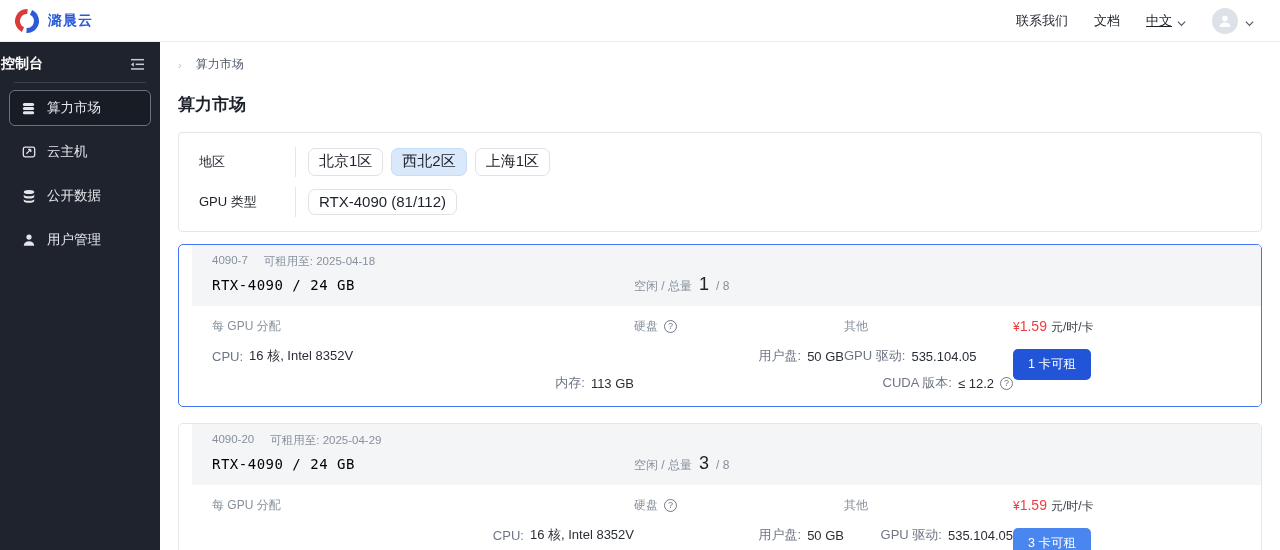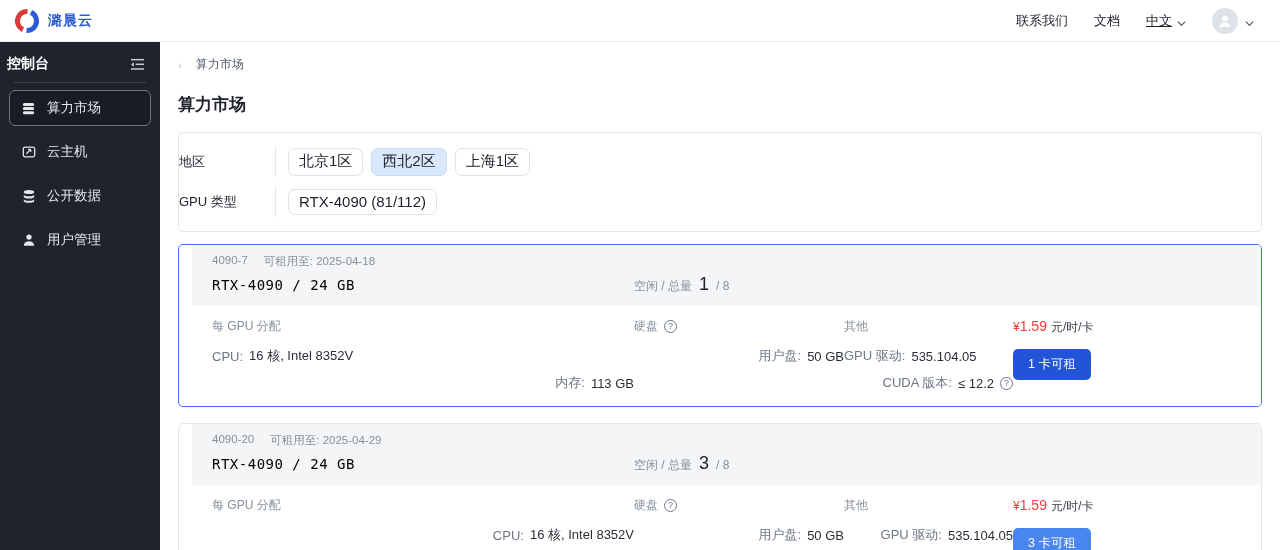--- a/index.html
+++ b/index.html
@@ -18,41 +18,41 @@
   .avatar-wrap { display:flex; align-items:center; gap:7px; cursor:pointer; }
   .avatar { width:26px; height:26px; border-radius:50%; background:#dde1e8;
     display:flex; align-items:center; justify-content:center; }
 
   
   .layout { display:flex; height:508px; }
 
   
   .sidebar { width:160px; flex-shrink:0; background:#1e232d; }
   .sb-head { display:flex; align-items:center; justify-content:space-between;
-    padding:13px 15px 9px 7px; }
+    padding:13px 15px 9px 1px; }
   .sb-title { color:#fff; font-size:14px; font-weight:700; }
   .sb-divider { height:1px; background:rgba(255,255,255,.14); margin:0 14px; }
   .side-item { display:flex; align-items:center; gap:11px; margin:7px 9px 0 9px;
     padding:8px 11px; border:1px solid transparent; border-radius:6px;
     color:#e4e6ea; font-size:13.5px; cursor:pointer; }
   .side-item.selected { border-color:#69727f; background:#181c25; }
   .side-item + .side-item { margin-top:8px; }
   .sicon { width:15px; height:15px; flex-shrink:0; display:flex; align-items:center; justify-content:center; }
 
   
   .main { flex:1; background:#fff; padding:0 18px; overflow:hidden; }
   .breadcrumb { margin-top:14px; display:flex; align-items:center; gap:14px;
     font-size:12px; color:#4e5969; }
   .bc-chev { color:#b9bec8; font-size:11px; }
   .bc-item { cursor:pointer; }
   .page-title { margin-top:20px; font-size:17px; font-weight:600; color:#1d2129; }
 
   
   .filter-card { margin-top:16px; border:1px solid #e5e6eb; border-radius:4px;
-    padding:12px 0; }
+    padding:12px 20px; }
   .filter-row { display:flex; align-items:center; min-height:34px; }
   .filter-row + .filter-row { margin-top:6px; }
   .f-label { width:96px; font-size:13px; color:#1d2129; }
   .f-divider { width:1px; align-self:stretch; background:#e5e6eb; margin:2px 12px 2px 0; }
   .chips { display:flex; gap:8px; }
   .chip { padding:3px 10px 4px; font-size:15px; border:1px solid #e0e2e8; border-radius:7px;
     background:#fff; color:#1d2129; cursor:pointer; white-space:nowrap; }
   .chip.selected { background:#d9e8fa; border-color:#c6dcf7; }
 
   

